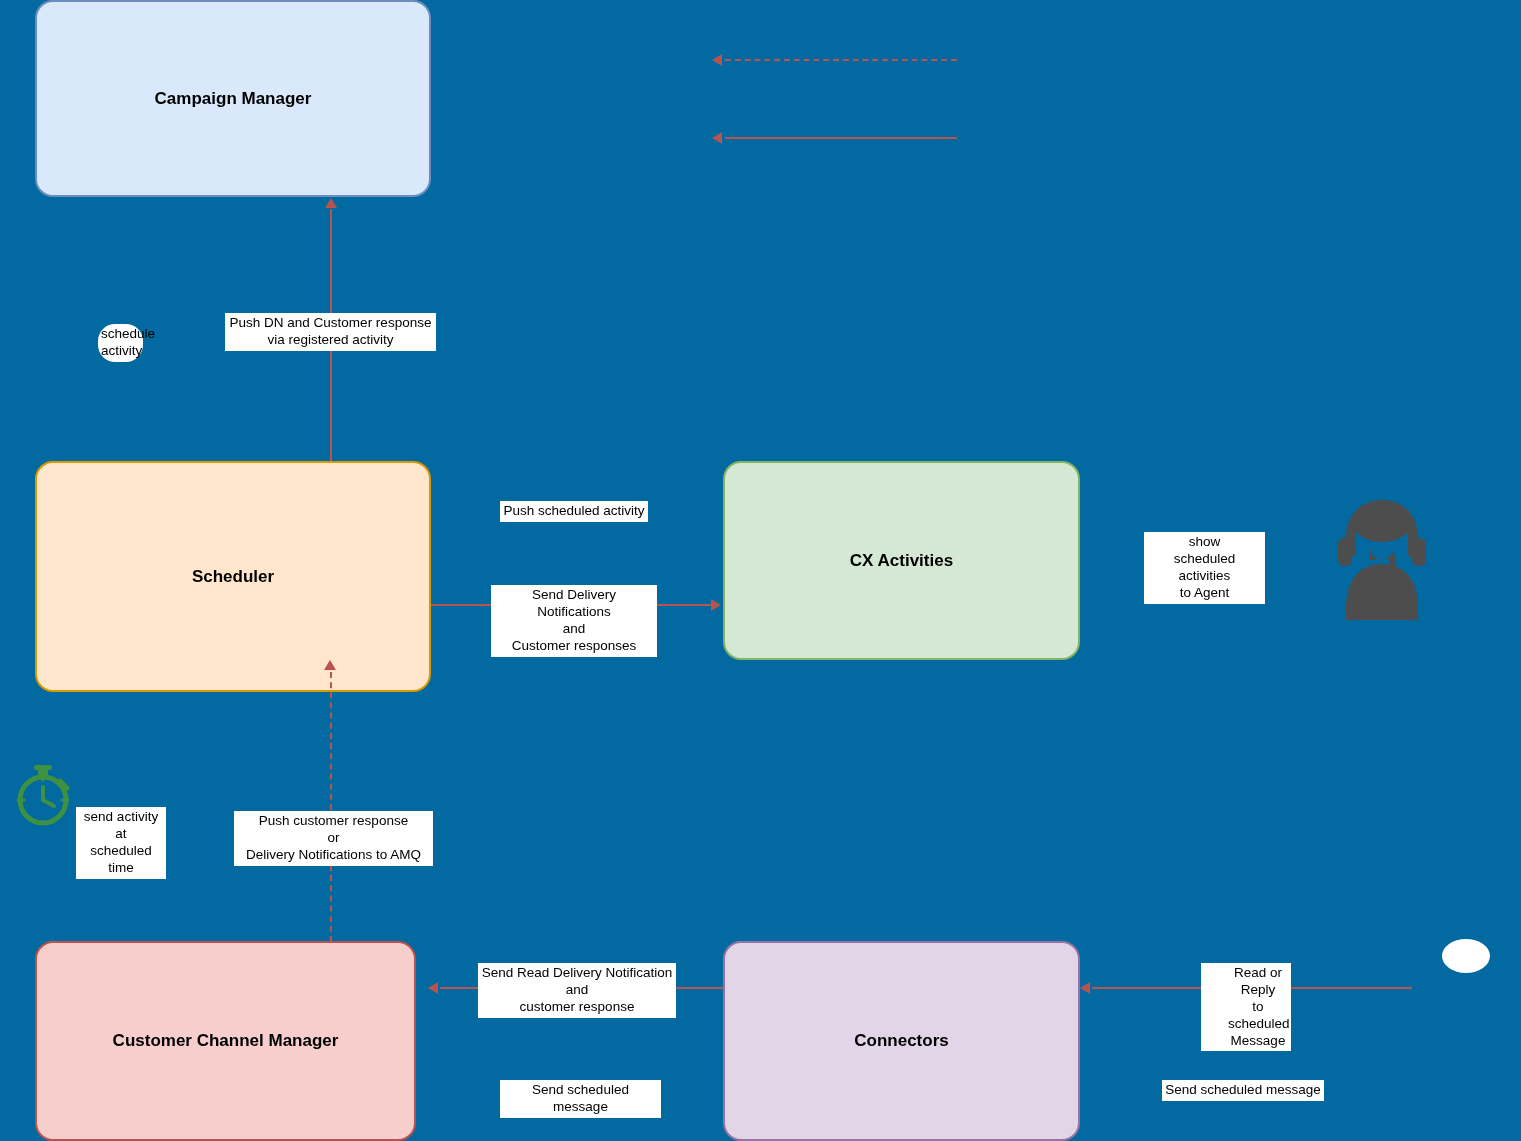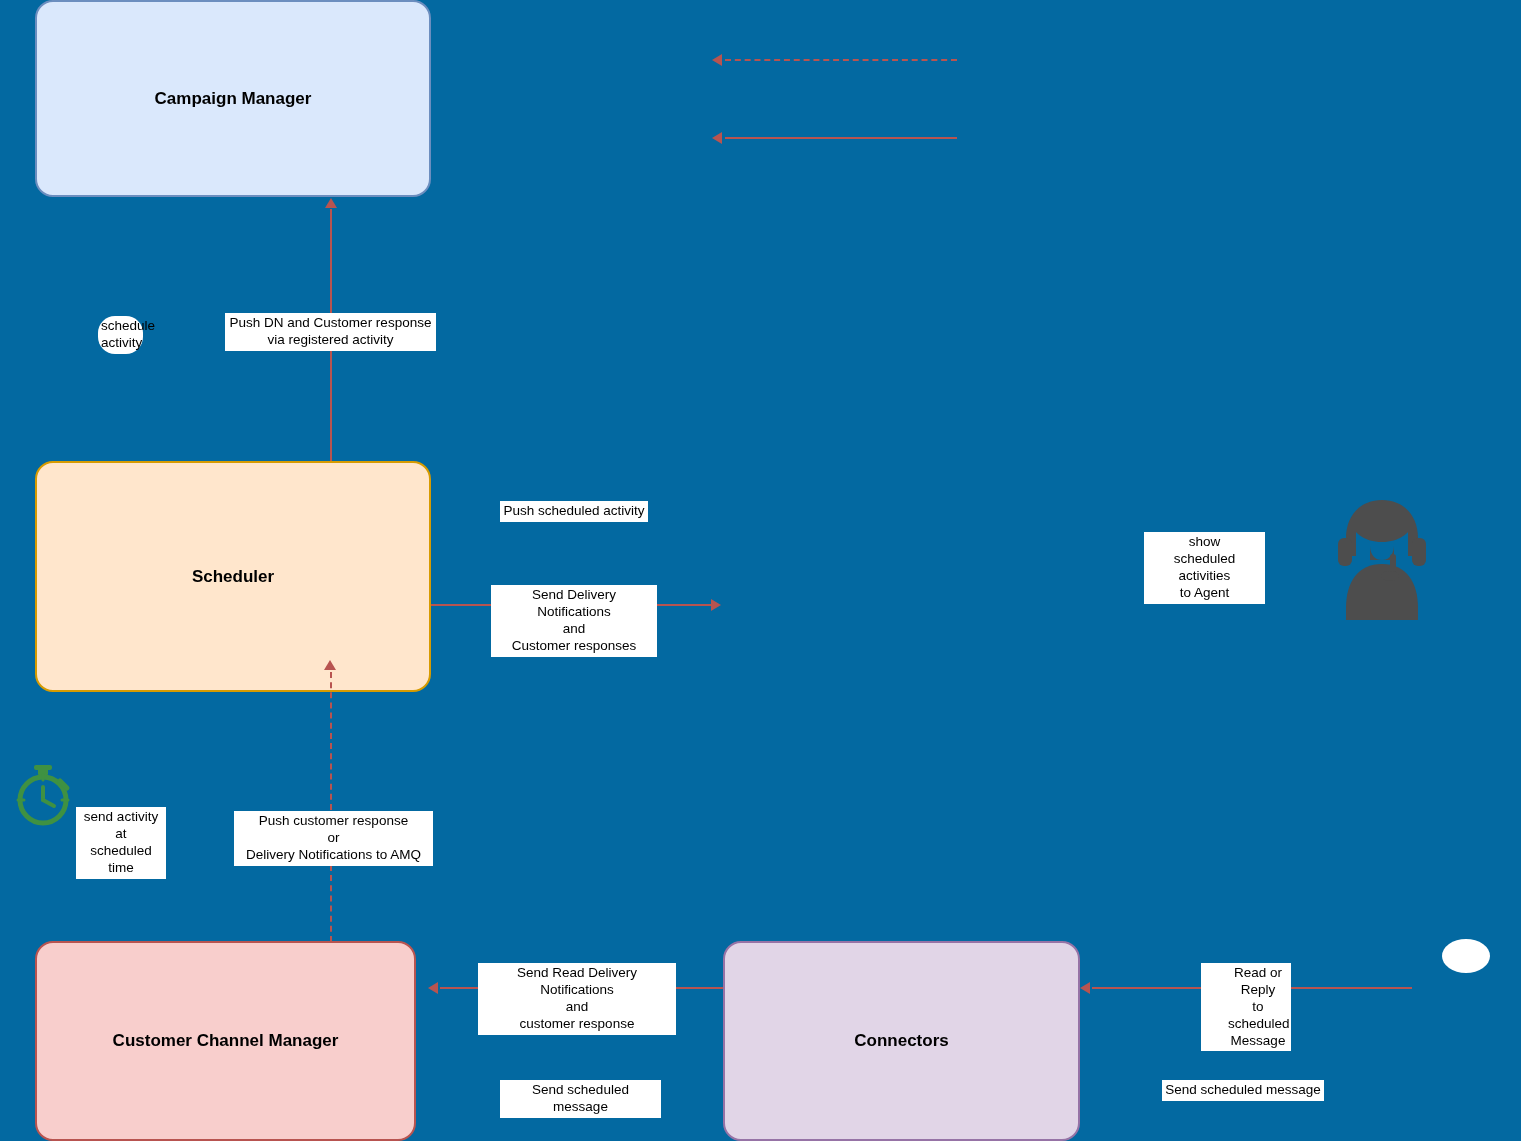--- a/index.html
+++ b/index.html
@@ -92,39 +92,42 @@
 
   <div class="node" style="left:35px; top:0px; width:396px; height:197px; background:#dae8fc; border:2px solid #6c8ebf; border-top-left-radius:18px; border-top-right-radius:18px;">
     <span>Campaign
 Manager</span>
   </div>
 
   <div class="node" style="left:35px; top:461px; width:396px; height:231px; background:#ffe6cc; border:2px solid #d79b00;">
     <span>Scheduler</span>
   </div>
 
+  <div class="node" style="left:723px; top:461px; width:357px; height:199px; background:#d5e8d4; border:2px solid #82b366;">
+    <span>CX  Activities</span>
+  </div>
 
   <div class="node" style="left:35px; top:941px; width:381px; height:200px; background:#f8cecc; border:2px solid #b85450;">
     <span>Customer Channel Manager</span>
   </div>
 
   <div class="node" style="left:723px; top:941px; width:357px; height:200px; background:#e1d5e7; border:2px solid #9673a6;">
     <span>Connectors</span>
   </div>
 
   <div class="arrow-dash-h" style="left:725px; top:59px; width:232px;"></div>
   <div class="arrow-head head-left" style="left:712px; top:54px;"></div>
 
   <div class="arrow-line" style="left:725px; top:137px; width:232px; height:2px;"></div>
   <div class="arrow-head head-left" style="left:712px; top:132px;"></div>
 
   <div class="arrow-line" style="left:330px; top:209px; width:2px; height:252px;"></div>
   <div class="arrow-head head-up" style="left:325px; top:198px;"></div>
 
-  <div class="label" style="left:98px; top:316px; width:45px;border-radius:17px;">schedule
+  <div class="label" style="left:98px; top:324px; width:45px;border-radius:17px;">schedule
 activity</div>
 
   <div class="label" style="left:225px; top:313px; width:211px;">Push DN and Customer response
 via registered activity</div>
 
   <div class="arrow-line" style="left:431px; top:604px; width:280px; height:2px;"></div>
   <div class="arrow-head head-right" style="left:711px; top:599px;"></div>
 
   <div class="label" style="left:500px; top:501px; width:148px;">Push scheduled activity</div>
 
@@ -167,21 +170,21 @@
     </svg>
   </div>
 
   <div class="label" style="left:76px; top:807px; width:90px;">send activity
 at
 scheduled time</div>
 
   <div class="arrow-line" style="left:440px; top:987px; width:283px; height:2px;"></div>
   <div class="arrow-head head-left" style="left:428px; top:982px;"></div>
 
-  <div class="label" style="left:478px; top:963px; width:198px;">Send Read Delivery Notifications
+  <div class="label" style="left:478px; top:963px; width:198px;">Send Read Delivery Notification
 and
 customer response</div>
 
   <div class="arrow-line" style="left:1092px; top:987px; width:320px; height:2px;"></div>
   <div class="arrow-head head-left" style="left:1080px; top:982px;"></div>
 
   <div class="label" style="left:1201px; top:963px; width:90px;padding-left:27px;">Read or Reply
 to scheduled
 Message</div>
 

